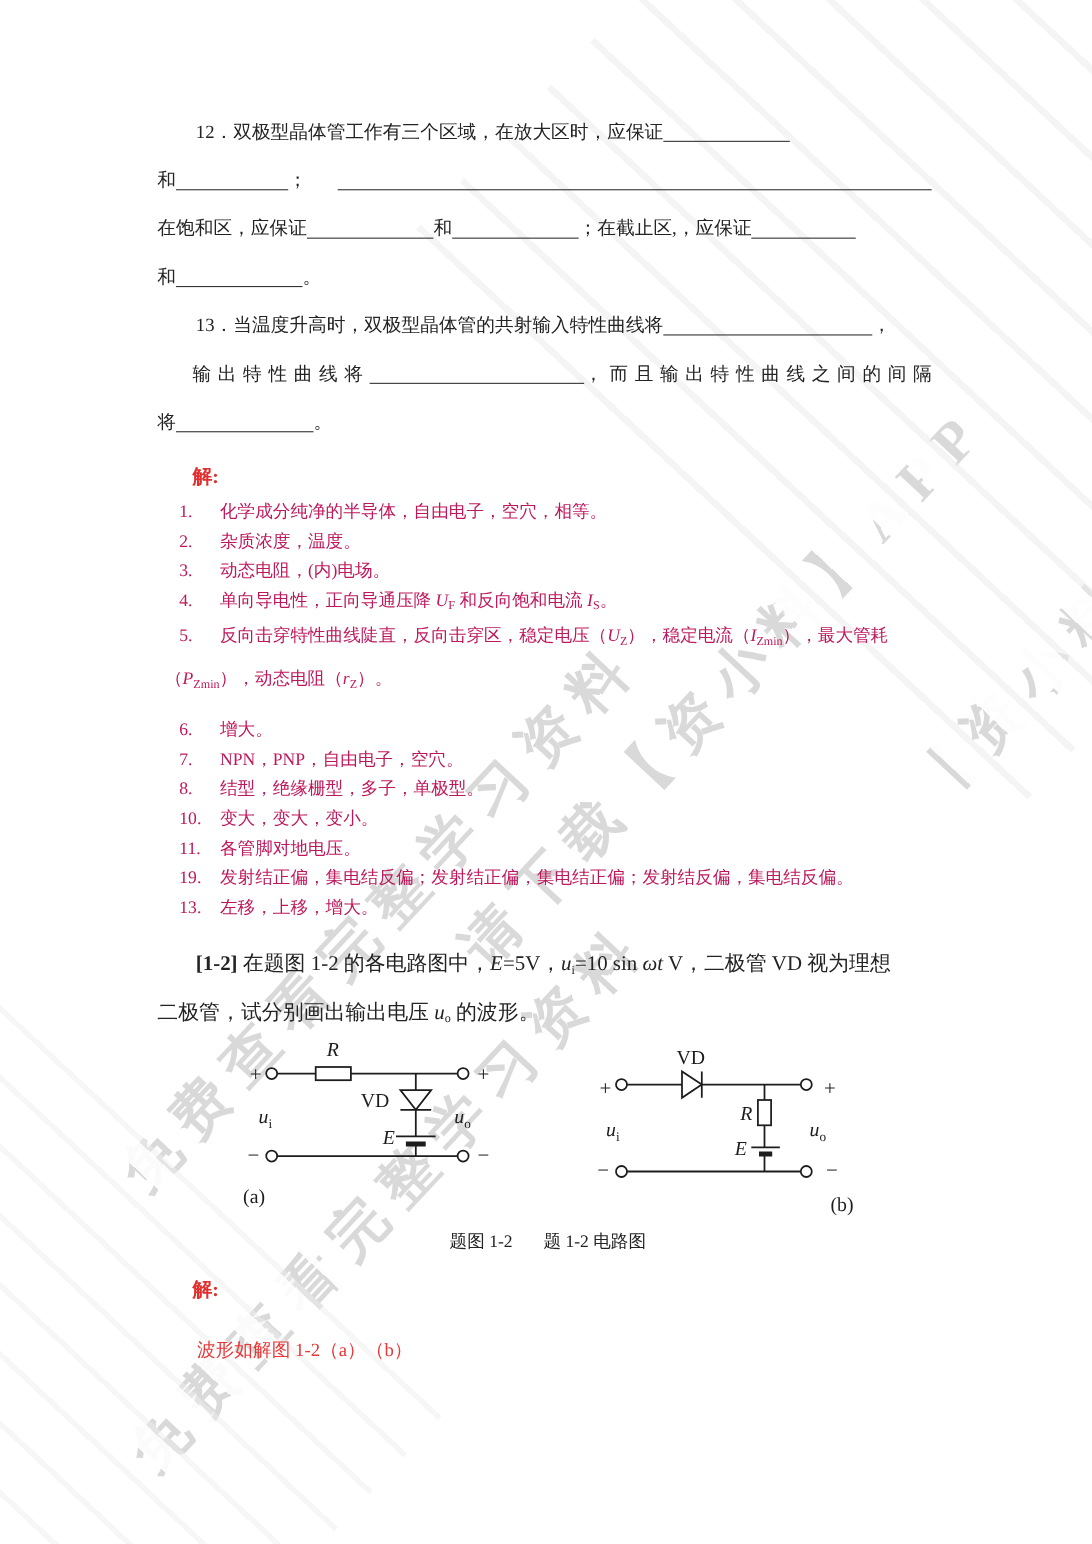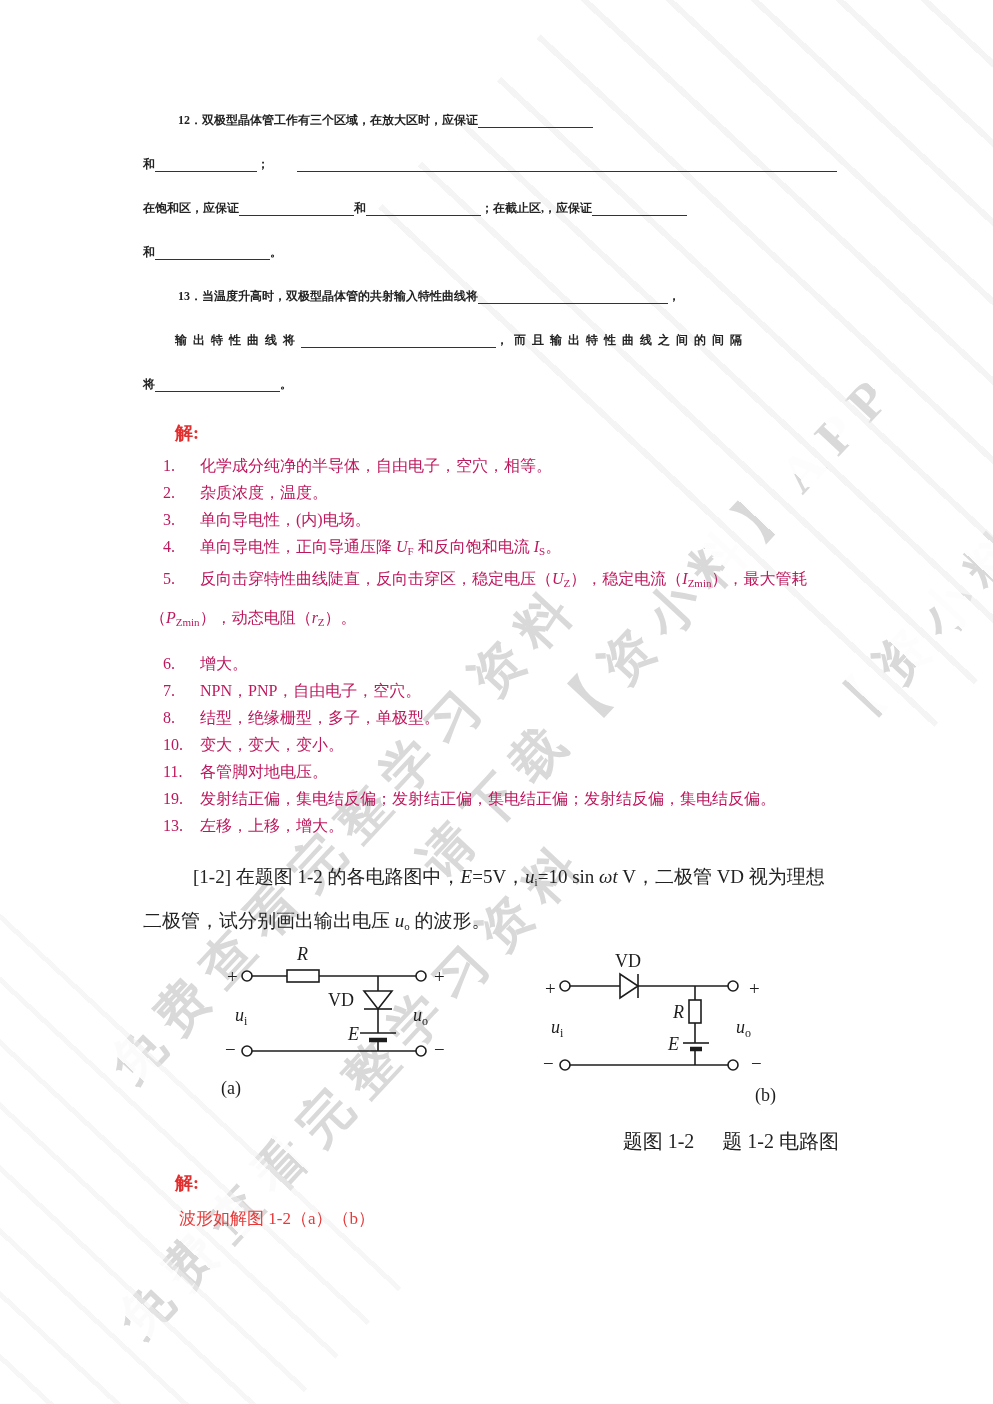--- a/index.html
+++ b/index.html
@@ -13,26 +13,26 @@
   .wm2{left:128px;top:1295px;}
   .wm3{left:430px;top:835px;}
   .wm4{left:840px;top:690px;}
   .swoosh{position:absolute;z-index:1;pointer-events:none;}
   .sw1{left:540px;top:-120px;width:620px;height:760px;transform:rotate(-47deg);
        background:repeating-linear-gradient(90deg,rgba(255,255,255,.95) 0 26px,rgba(236,236,236,.55) 26px 32px,rgba(255,255,255,0) 32px 58px);}
   .sw2{left:-160px;top:900px;width:420px;height:620px;transform:rotate(-47deg);
        background:repeating-linear-gradient(90deg,rgba(255,255,255,.9) 0 20px,rgba(238,238,238,.5) 20px 25px,rgba(255,255,255,0) 25px 46px);}
   
   .content{position:relative;z-index:2;padding:98px 140px 0 143px;width:710px;}
-  .qline{height:44px;line-height:44px;font-size:12px;white-space:nowrap;font-weight:bold;}
+  .qline{height:44px;line-height:44px;font-size:17px;white-space:nowrap;}
   .indent{padding-left:35px;}
   .spread{letter-spacing:6px;margin-left:32px;}
   .blank{display:inline-block;border-bottom:1.5px solid #333;height:1em;vertical-align:-4px;}
   .sp{display:inline-block;}
-  b{font-weight:normal;margin-left:15px;}
+  b{font-weight:bold;}
   i.var{font-family:"Liberation Serif","DejaVu Serif",serif;font-style:italic;}
   sub{font-size:11px;font-style:normal;vertical-align:-3px;letter-spacing:0;}
   
   .sol-header{margin-top:12px;height:30px;line-height:30px;font-size:18px;font-weight:bold;color:#e02f2f;padding-left:32px;}
   .sol-list{margin-top:4px;color:#be185d;font-size:16px;padding-left:20px;}
   .sol-row{line-height:27px;white-space:nowrap;}
   .sol-row.cont{margin-top:6px;margin-left:-13px;line-height:30px;}
   .sol-row.gap{margin-top:13px;}
   .sol-num{display:inline-block;width:37px;}
   
@@ -43,24 +43,24 @@
   .csvg{display:block;}
   .csvg.a{margin-left:72px;}
   .csvg.b{margin-left:60px;}
   .csvg line,.csvg rect,.csvg circle,.csvg polygon{stroke:#1d1d1d;stroke-width:1.6;fill:none;}
   .csvg .thick{stroke-width:4.5;}
   .csvg circle{fill:#fff;}
   .csvg text{fill:#1d1d1d;font-size:18px;font-family:"Liberation Serif","DejaVu Serif",serif;stroke:none;}
   .csvg .it{font-style:italic;}
   .csvg .sign{font-size:19px;}
   .csvg .sub{font-size:12px;}
-  .caption{margin-top:20px;width:710px;text-align:right;font-size:20px;height:26px;line-height:26px;}
+  .caption{margin-top:9px;width:710px;text-align:center;font-size:16px;height:26px;line-height:26px;}
   .caption span{margin:0 14px;}
   .sol2-header{margin-top:14px;}
-  .sol2-text{margin-top:8px;height:26px;line-height:26px;font-size:17px;color:#e63939;padding-left:36px;}
+  .sol2-text{margin-top:28px;height:26px;line-height:26px;font-size:17px;color:#e63939;padding-left:36px;}
 </style>
 </head>
 <body>
 
 <div class="page">
 
   <div class="wm wm1">免费查看完整学习资料</div>
   <div class="wm wm2">免费查看完整学习资料</div>
   <div class="wm wm3">请下载【资小料】APP</div>
   <div class="wm wm4">【资小料】APP</div>
@@ -79,21 +79,21 @@
     <section>
       <div class="qline indent"><span>13．当温度升高时，双极型晶体管的共射输入特性曲线将</span><span class="blank" style="width: 190px;"></span><span>，</span></div>
       <div class="qline spread"><span>输出特性曲线将</span><span class="blank" style="width: 195px;"></span><span>，而且输出特性曲线之间的间隔</span></div>
       <div class="qline"><span>将</span><span class="blank" style="width: 125px;"></span><span>。</span></div>
     </section>
 
     <div class="sol-header">解:</div>
     <div class="sol-list">
         <div class="sol-row"><span class="sol-num">1.</span><span><span>化学成分纯净的半导体，自由电子，空穴，相等。</span></span></div>
         <div class="sol-row"><span class="sol-num">2.</span><span><span>杂质浓度，温度。</span></span></div>
-        <div class="sol-row"><span class="sol-num">3.</span><span><span>单向导电性，(内)电场。</span></span></div>
+        <div class="sol-row"><span class="sol-num">3.</span><span><span>动态电阻，(内)电场。</span></span></div>
         <div class="sol-row"><span class="sol-num">4.</span><span><span>单向导电性，正向导通压降 </span><i class="var">U</i><sub>F</sub><span> 和反向饱和电流 </span><i class="var">I</i><sub>S</sub><span>。</span></span></div>
         <div class="sol-row"><span class="sol-num">5.</span><span><span>反向击穿特性曲线陡直，反向击穿区，稳定电压（</span><i class="var">U</i><sub>Z</sub><span>），稳定电流（</span><i class="var">I</i><sub>Zmin</sub><span>），最大管耗</span></span></div>
         <div class="sol-row cont"><span><span>（</span><i class="var">P</i><sub>Zmin</sub><span>），动态电阻（</span><i class="var">r</i><sub>Z</sub><span>）。</span></span></div>
         <div class="sol-row gap"><span class="sol-num">6.</span><span><span>增大。</span></span></div>
         <div class="sol-row"><span class="sol-num">7.</span><span><span>NPN，PNP，自由电子，空穴。</span></span></div>
         <div class="sol-row"><span class="sol-num">8.</span><span><span>结型，绝缘栅型，多子，单极型。</span></span></div>
         <div class="sol-row"><span class="sol-num">10.</span><span><span>变大，变大，变小。</span></span></div>
         <div class="sol-row"><span class="sol-num">11.</span><span><span>各管脚对地电压。</span></span></div>
         <div class="sol-row"><span class="sol-num">19.</span><span><span>发射结正偏，集电结反偏；发射结正偏，集电结正偏；发射结反偏，集电结反偏。</span></span></div>
         <div class="sol-row"><span class="sol-num">13.</span><span><span>左移，上移，增大。</span></span></div>

